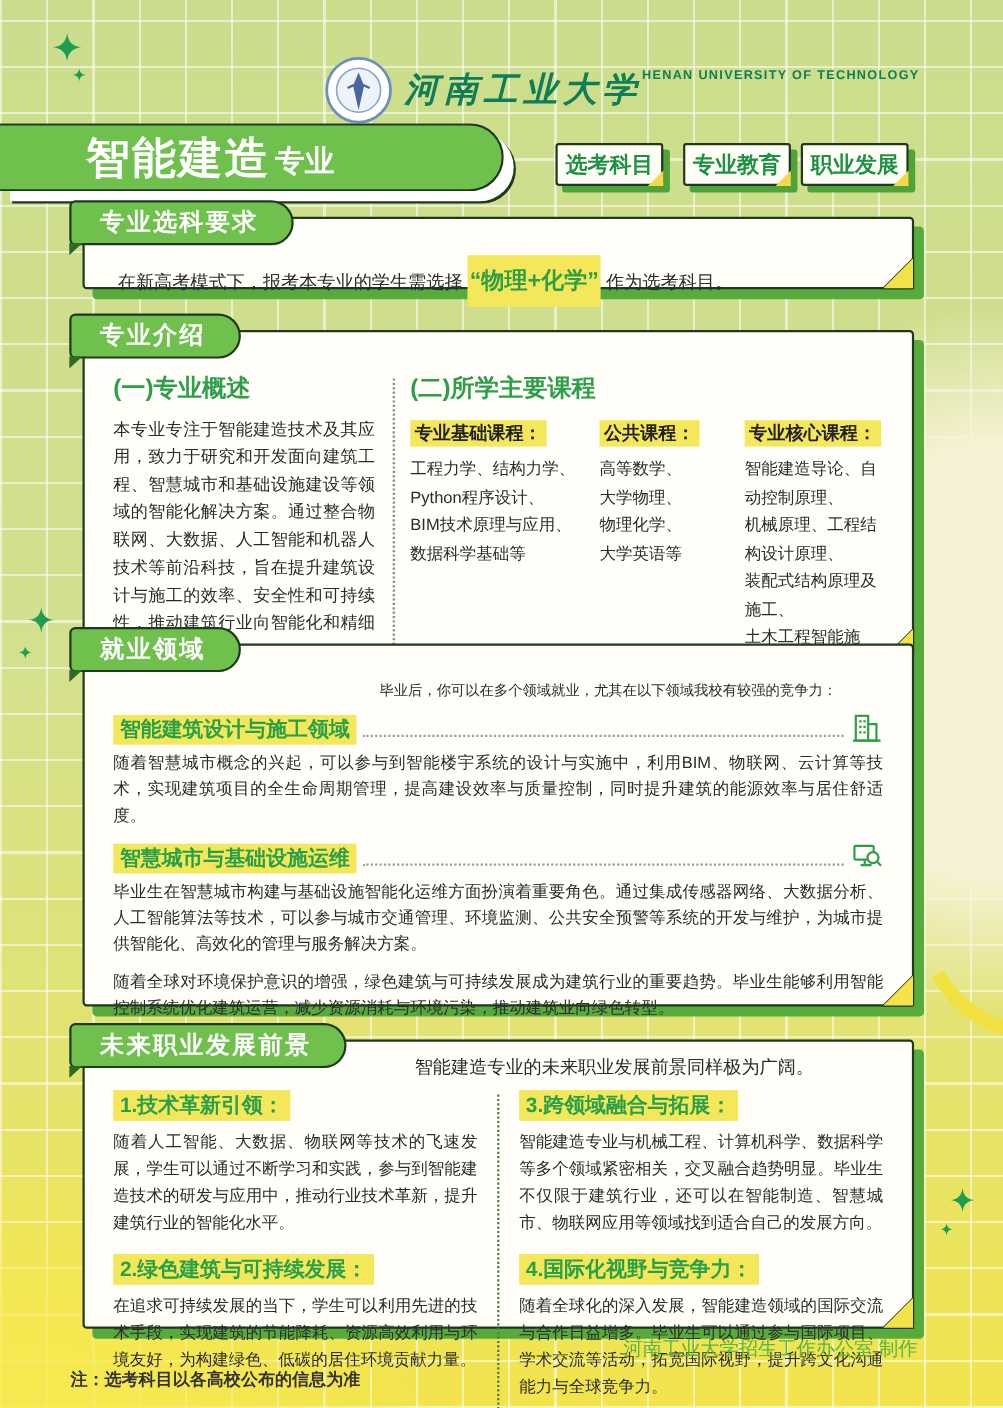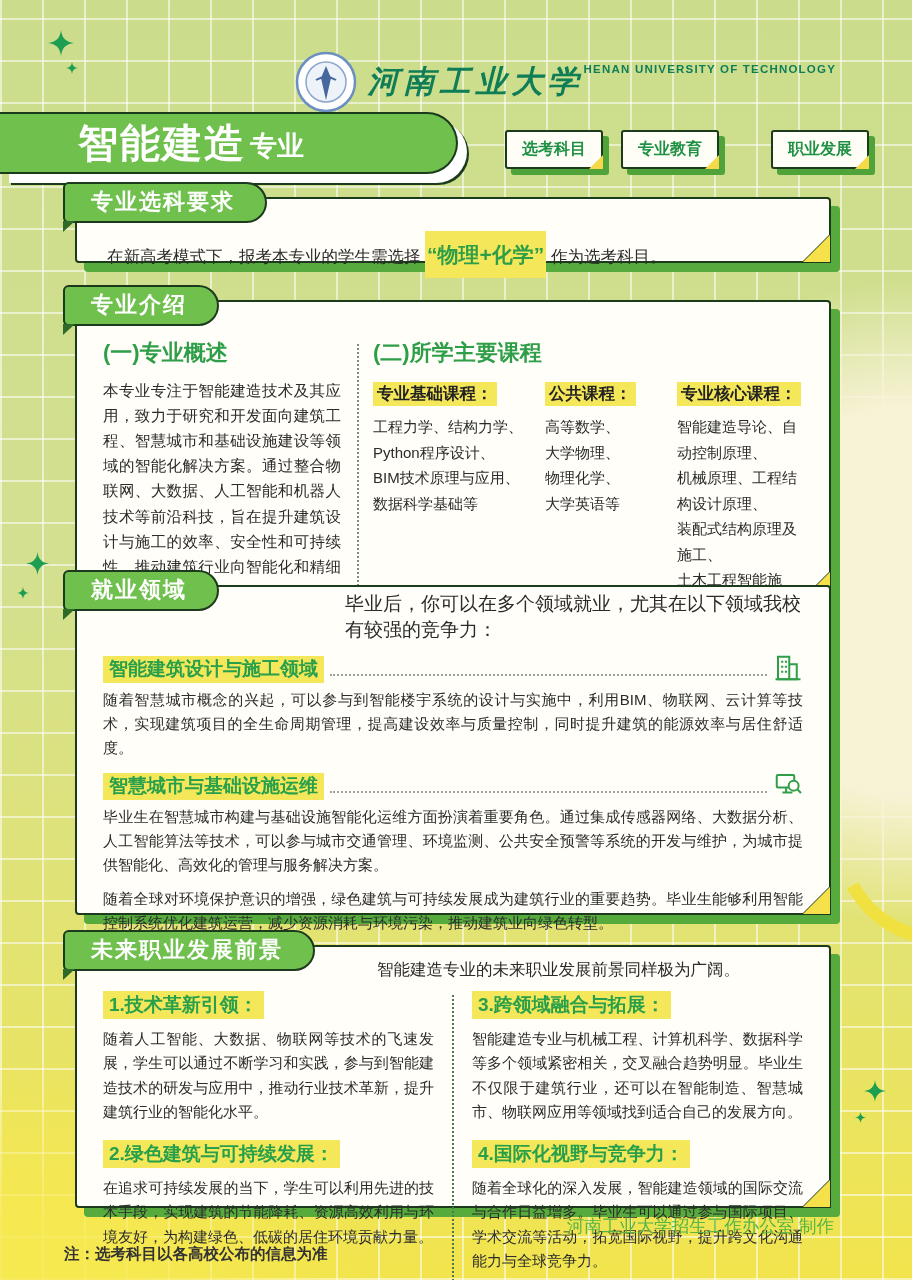--- a/index.html
+++ b/index.html
@@ -41,21 +41,21 @@
             box-shadow:9px 9px 0 0 #ffffff, 11px 11px 0 0 #1c3a1c;
             display:flex; align-items:center; padding-left:78px; color:#fff; }
   .banner .big { font-size:40px; font-weight:bold; letter-spacing:2px; }
   .banner .small { font-size:27px; font-weight:bold; margin-left:4px; margin-top:6px; }
 
   
   .tab { position:absolute; top:130px; width:98px; height:39px; background:#fffef6;
          border:2px solid #1c3a1c; border-radius:3px;
          box-shadow:6px 6px 0 0 #4fa338;
          display:flex; align-items:center; justify-content:center;
-         font-size:16px; font-weight:bold; color:#1f9145; cursor:pointer; }
+         font-size:20px; font-weight:bold; color:#1f9145; cursor:pointer; }
   .tab .tabfold { position:absolute; right:-2px; bottom:-2px; width:0; height:0;
          border-style:solid; border-width:0 0 14px 14px;
          border-color:transparent transparent #f5d94a transparent; }
 
   
   .card { position:absolute; left:75px; width:756px; background:#fffef8;
           border:2px solid #1c3a1c; border-radius:4px;
           box-shadow:9px 9px 0 0 #57ab3d; }
   .fold-dark { position:absolute; right:-2px; bottom:-2px; width:0; height:0;
           border-style:solid; border-width:0 0 30px 30px;
@@ -85,21 +85,21 @@
   .c2-left p { font-size:15.5px; line-height:1.62; text-align:justify; }
   .course-groups { display:flex; margin-top:14px; gap:14px; }
   .course-group.g1 { width:118px; }
   .course-group.g2 { width:158px; }
   .course-group.g3 { flex:1; }
   .course-label { display:inline-block; background:#f5e75a; font-weight:bold; font-size:16.5px;
                   color:#222; padding:1px 4px; margin-bottom:8px; }
   .course-list { font-size:15px; line-height:1.7; white-space:pre-line; }
 
   
-  .c3-intro { padding:4px 20px 0 268px; font-size:19px; }
+  .c3-intro { padding:32px 20px 0 268px; font-size:13px; }
   .emp-item { margin:10px 26px 0 26px; }
   .emp-head-row { display:flex; align-items:flex-end; gap:6px; }
   .emp-heading { color:#28a04b; font-weight:bold; font-size:19px; background:#f5e75a; padding:0 6px 1px 6px; white-space:nowrap; }
   .emp-dots { flex:1; border-bottom:2px dotted #96a296; margin-bottom:7px; }
   .emp-icon { width:30px; height:30px; flex:0 0 auto; }
   .emp-text { font-size:15px; line-height:1.6; text-align:justify; margin-top:5px; }
 
   
   .c4-intro { padding:12px 20px 0 300px; font-size:16.5px; }
   .c4-cols { display:flex; padding:10px 26px 14px 26px; }
@@ -168,21 +168,21 @@
 </div>
 
 <div class="tab" style="left:505px;">
   <span>选考科目</span>
   <span class="tabfold"></span>
 </div>
 <div class="tab" style="left:621px;">
   <span>专业教育</span>
   <span class="tabfold"></span>
 </div>
-<div class="tab" style="left:771px;">
+<div class="tab" style="left:728px;">
   <span>职业发展</span>
   <span class="tabfold"></span>
 </div>
 
 <section class="card" style="top:197px;height:66px;">
   <div class="pill">专业选科要求</div>
   <div class="c1-body">
     <span>在新高考模式下，报考本专业的学生需选择</span>
     <span class="hl-strong">“物理+化学”</span>
     <span>作为选考科目。</span>

